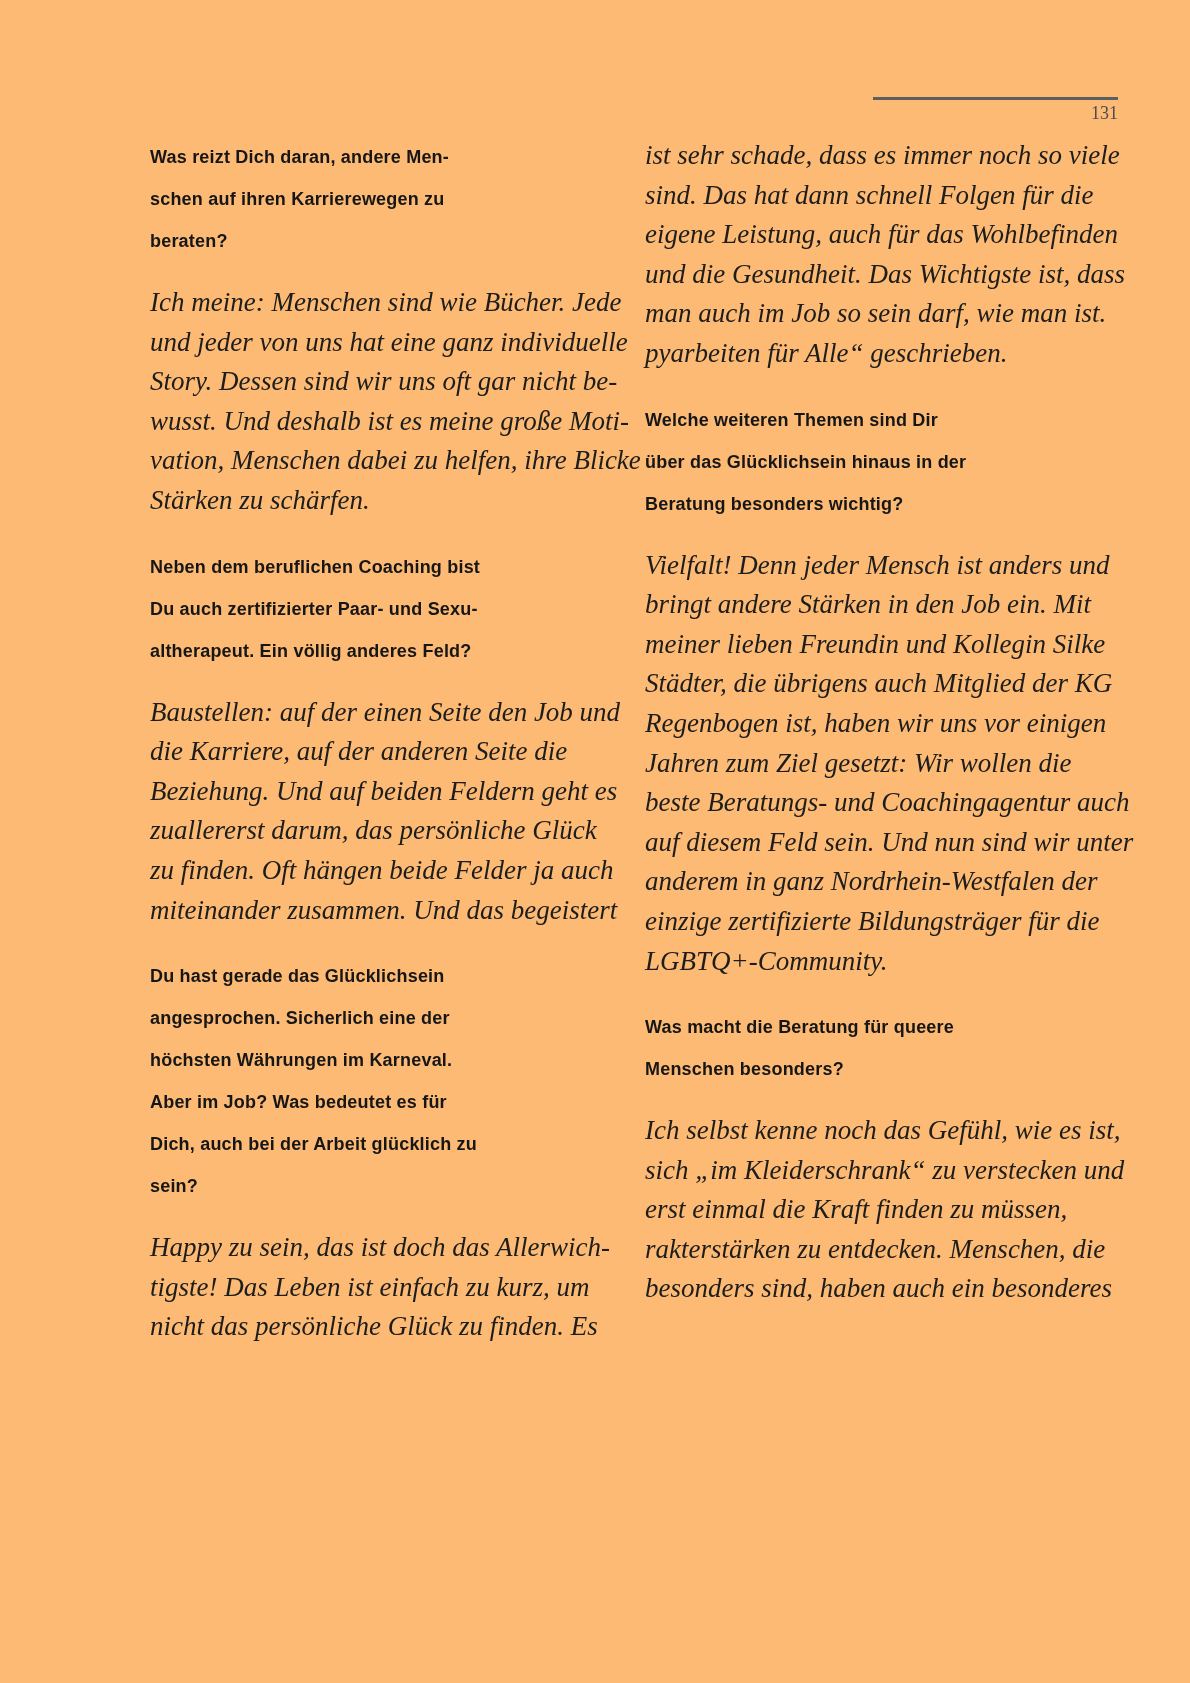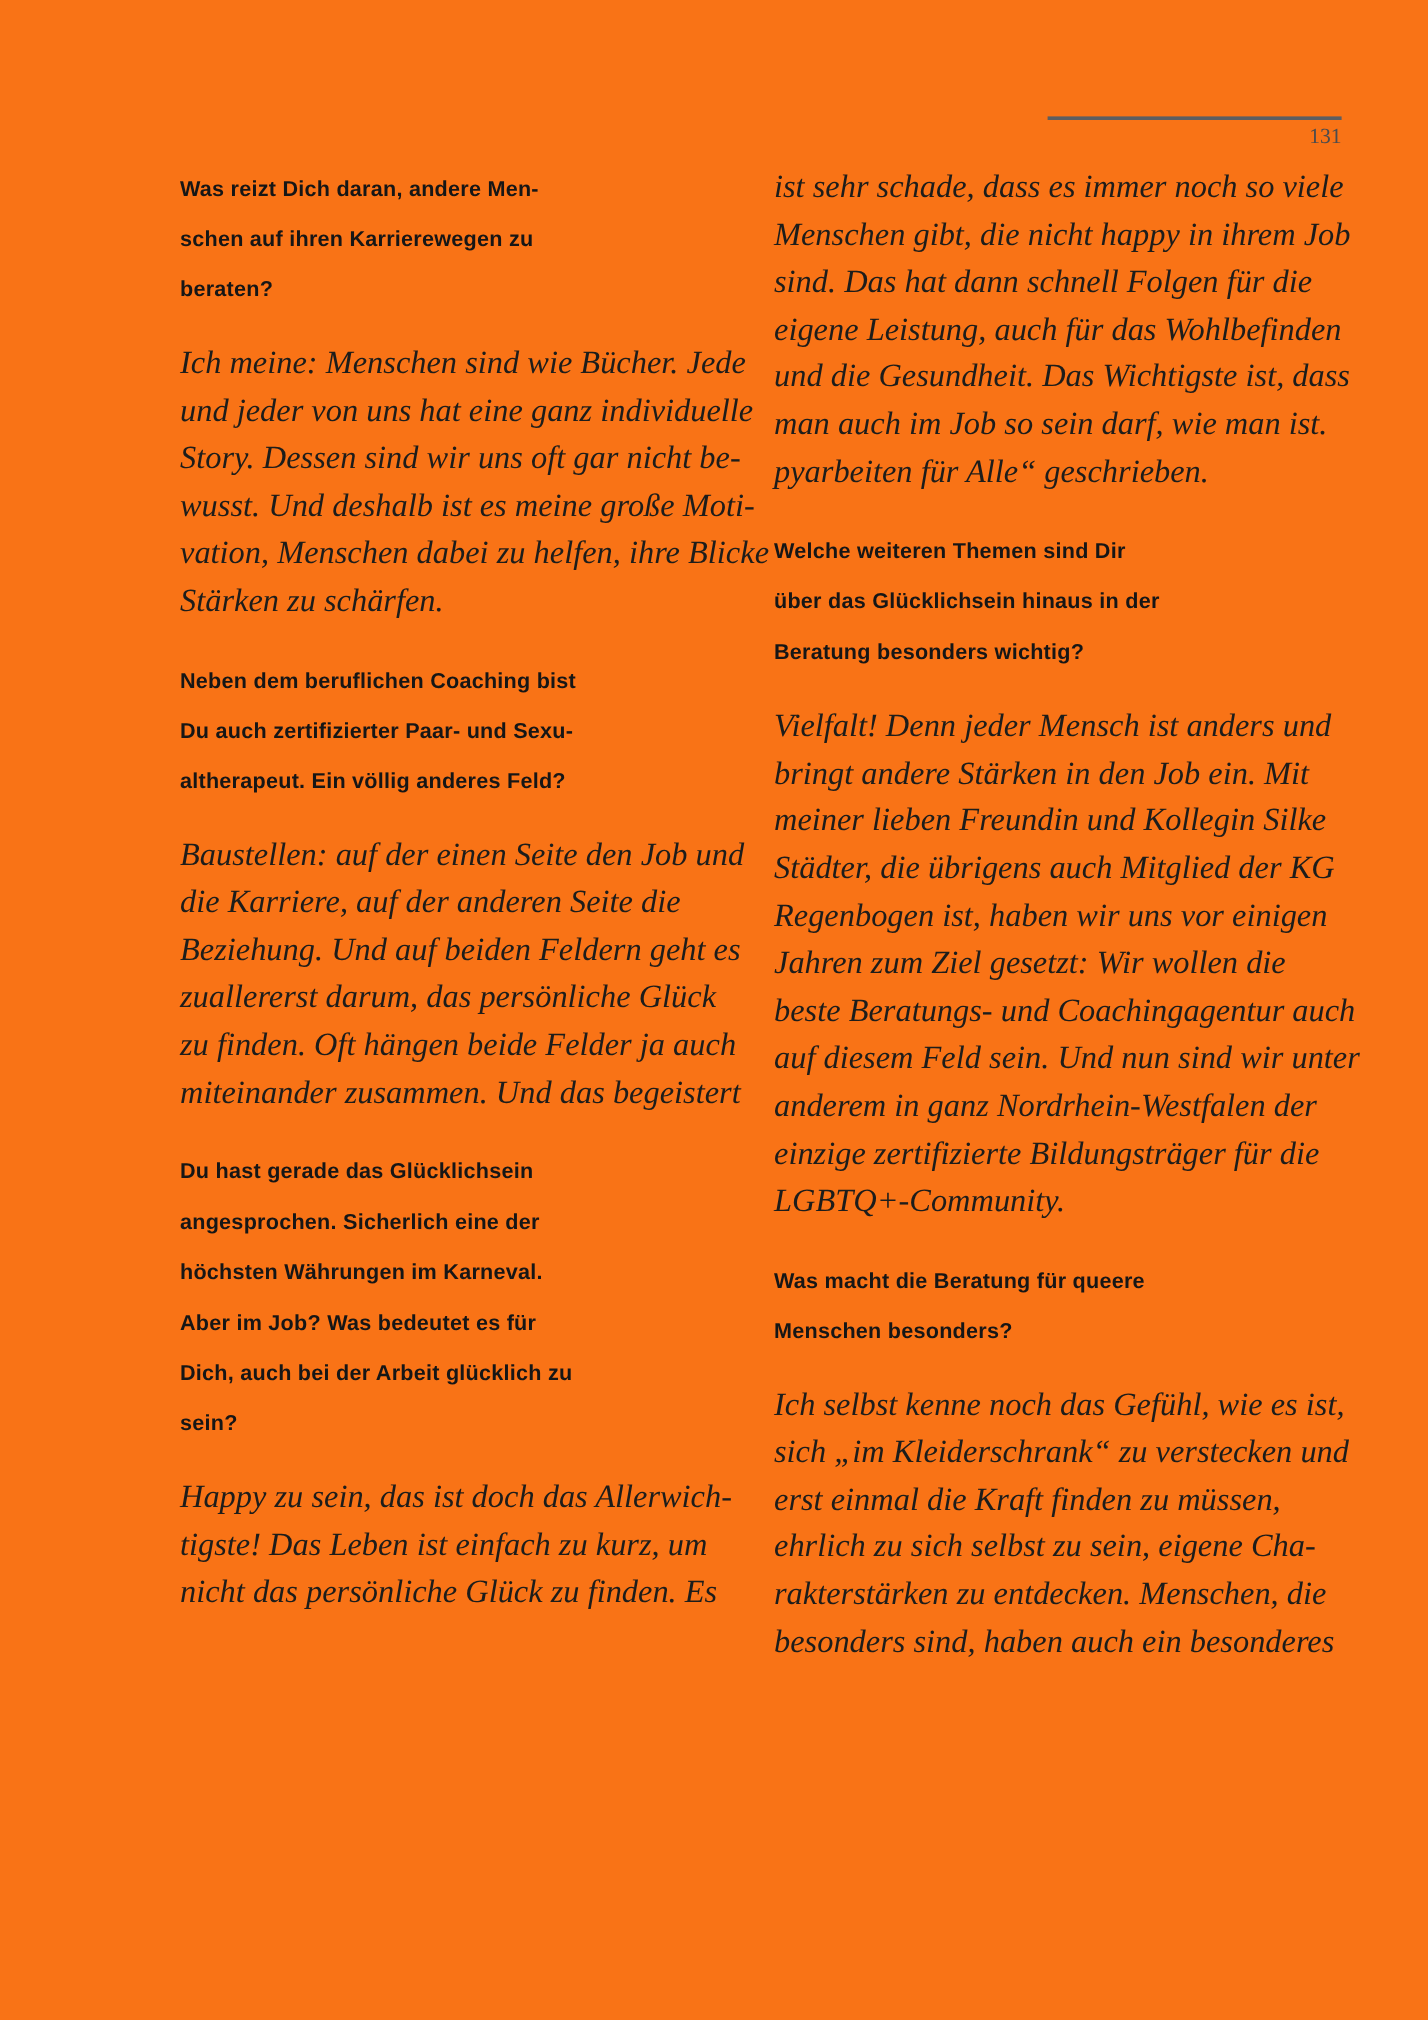--- a/index.html
+++ b/index.html
@@ -4,21 +4,21 @@
 <style>
   html, body {
     margin: 0;
     padding: 0;
     background: #ffffff;
   }
   .page {
     position: relative;
     width: 1190px;
     height: 1683px;
-    background: #f97316;
+    background: #fdba74;
     color: #1d1d1b;
     overflow: hidden;
   }
   .header-rule {
     position: absolute;
     left: 873px;
     top: 97px;
     width: 245px;
     height: 3px;
     background: #5d5e60;
@@ -106,21 +106,20 @@
       <div class="block answer">
         <div class="line">Happy zu sein, das ist doch das Allerwich-</div>
         <div class="line">tigste! Das Leben ist einfach zu kurz, um</div>
         <div class="line">nicht das persönliche Glück zu finden. Es</div>
       </div>
     </div>
 
   <div class="column column-right">
       <div class="block answer">
         <div class="line">ist sehr schade, dass es immer noch so viele</div>
-        <div class="line">Menschen gibt, die nicht happy in ihrem Job</div>
         <div class="line">sind. Das hat dann schnell Folgen für die</div>
         <div class="line">eigene Leistung, auch für das Wohlbefinden</div>
         <div class="line">und die Gesundheit. Das Wichtigste ist, dass</div>
         <div class="line">man auch im Job so sein darf, wie man ist.</div>
         <div class="line">pyarbeiten für Alle“ geschrieben.</div>
       </div>
       <div class="block question">
         <div class="line">Welche weiteren Themen sind Dir</div>
         <div class="line">über das Glücklichsein hinaus in der</div>
         <div class="line">Beratung besonders wichtig?</div>
@@ -139,18 +138,17 @@
         <div class="line">LGBTQ+-Community.</div>
       </div>
       <div class="block question">
         <div class="line">Was macht die Beratung für queere</div>
         <div class="line">Menschen besonders?</div>
       </div>
       <div class="block answer">
         <div class="line">Ich selbst kenne noch das Gefühl, wie es ist,</div>
         <div class="line">sich „im Kleiderschrank“ zu verstecken und</div>
         <div class="line">erst einmal die Kraft finden zu müssen,</div>
-        <div class="line">ehrlich zu sich selbst zu sein, eigene Cha-</div>
         <div class="line">rakterstärken zu entdecken. Menschen, die</div>
         <div class="line">besonders sind, haben auch ein besonderes</div>
       </div>
     </div>
 </div>
 
 </body></html>

